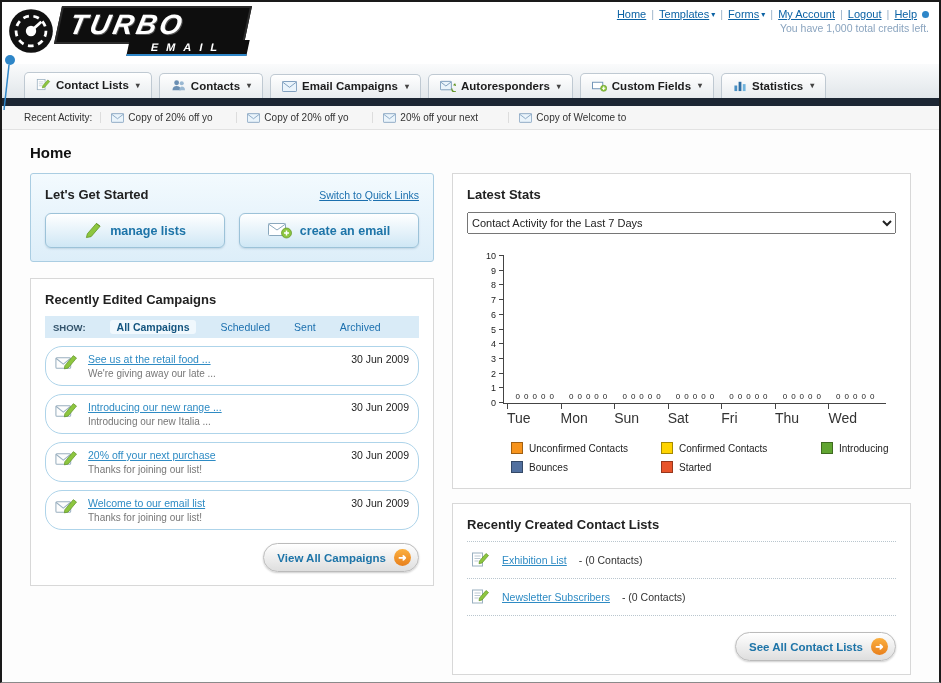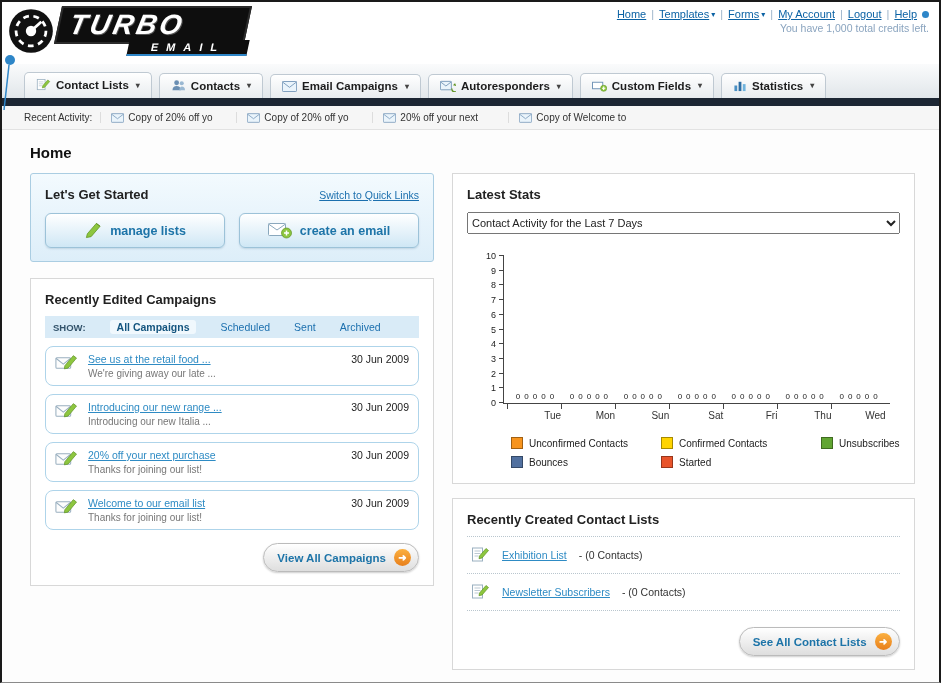--- a/index.html
+++ b/index.html
@@ -50,40 +50,40 @@
   .gs-switch { font-size:10.5px; color:#1b6fae; text-decoration:underline; cursor:pointer; }
   .gs-btns { display:flex; gap:14px; margin-top:11px; }
   .gs-btn { flex:1; display:flex; align-items:center; justify-content:center; gap:8px; height:35px; border:1px solid #9cc2d8; border-radius:6px; background:linear-gradient(#ffffff,#cfe7f5); font-family:inherit; font-size:12.5px; font-weight:bold; color:#1d74a8; cursor:pointer; box-shadow:0 1px 2px rgba(40,90,130,.18); }
 
   
   .camps { margin-top:16px; }
   .filterbar { display:flex; align-items:center; gap:24px; background:#d9ebf7; margin-top:9px; padding:4px 8px; }
   .show { font-size:9.5px; font-weight:bold; color:#33536b; }
   .ftab { font-size:10.5px; color:#1b6fae; cursor:pointer; text-decoration:none; }
   .ftab.active { font-weight:bold; color:#14557f; background:#f0f8fd; border-radius:3px; padding:1px 7px; }
-  .camp-item { display:flex; align-items:flex-start; gap:9px; border:1px solid #aed4ea; border-radius:8px; padding:6px 9px; margin-top:8px; background:#fff; cursor:pointer; }
+  .camp-item { display:flex; align-items:flex-start; gap:9px; border:1px solid #aed4ea; border-radius:17px; padding:6px 9px; margin-top:8px; background:#fff; cursor:pointer; }
   .camp-text { flex:1; }
   .camp-title { font-size:10.5px; color:#2e8bc4; text-decoration:underline; cursor:pointer; display:block; }
   .camp-sub { font-size:10px; color:#777; margin-top:3px; }
   .camp-date { font-size:10.5px; color:#222; white-space:nowrap; }
   .btnrow { display:flex; justify-content:flex-end; margin-top:13px; }
   .pillbtn { display:flex; align-items:center; gap:8px; border:1px solid #bbb; border-radius:15px; padding:5px 7px 5px 13px; background:linear-gradient(#ffffff,#dedede); font-family:inherit; font-size:11.5px; font-weight:bold; color:#1d74a8; cursor:pointer; box-shadow:0 1px 2px rgba(0,0,0,.2); }
   .gobtn { display:inline-flex; align-items:center; justify-content:center; width:17px; height:17px; border-radius:50%; background:linear-gradient(#fbb040,#e87f1b); color:#fff; font-size:10px; }
 
   
   .stats select { width:100%; margin-top:10px; height:22px; font-family:inherit; font-size:11px; color:#222; }
   .chart { position:relative; margin:22px 10px 0 36px; }
   .chart-plot { position:relative; height:148px; border-left:1px solid #444; border-bottom:1px solid #444; }
   .chart-ylabel { position:absolute; left:-26px; width:18px; text-align:right; font-size:9px; color:#222; transform:translateY(50%); line-height:1; }
   .chart-ytick { position:absolute; left:-5px; width:5px; height:1px; background:#444; }
   .chart-groups { position:absolute; inset:0; display:flex; align-items:flex-end; padding:0 4px; }
   .chart-group { flex:1; display:flex; justify-content:center; gap:4px; padding-bottom:2px; }
   .chart-zero { font-size:8px; color:#222; line-height:1; }
   .chart-xlabels { display:flex; padding:0 4px; margin-top:3px; }
-  .chart-xlabel { position:relative; flex:1; text-align:right; font-size:10px; color:#333; padding-top:3px; }
+  .chart-xlabel { position:relative; flex:1; text-align:left; font-size:14px; color:#333; padding-top:3px; }
   .chart-xlabel::before { content:""; position:absolute; left:0; top:-3px; width:1px; height:5px; background:#444; }
   .legend { display:grid; grid-template-columns:150px 160px auto; row-gap:7px; margin:16px 0 2px 44px; }
   .legend-item { display:flex; align-items:center; gap:6px; }
   .legend-swatch { width:12px; height:12px; border:1px solid rgba(0,0,0,.35); flex:none; }
   .legend-label { font-size:10px; color:#222; }
 
   
   .clists { margin-top:14px; }
   .clists h2 { padding-bottom:9px; border-bottom:1px dotted #b9c6ce; }
   .cl-item { display:flex; align-items:center; gap:12px; padding:9px 4px; border-bottom:1px dotted #b9c6ce; cursor:pointer; }
@@ -425,21 +425,21 @@
               <div class="legend-item">
                 <span class="legend-swatch" style="background: rgb(247, 148, 29);"></span>
                 <span class="legend-label">Unconfirmed Contacts</span>
               </div>
               <div class="legend-item">
                 <span class="legend-swatch" style="background: rgb(255, 212, 0);"></span>
                 <span class="legend-label">Confirmed Contacts</span>
               </div>
               <div class="legend-item">
                 <span class="legend-swatch" style="background: rgb(97, 165, 50);"></span>
-                <span class="legend-label">Unsubscribes</span>
+                <span class="legend-label">Introducing</span>
               </div>
               <div class="legend-item">
                 <span class="legend-swatch" style="background: rgb(81, 112, 159);"></span>
                 <span class="legend-label">Bounces</span>
               </div>
               <div class="legend-item">
                 <span class="legend-swatch" style="background: rgb(232, 84, 43);"></span>
                 <span class="legend-label">Started</span>
               </div>
             </div>

